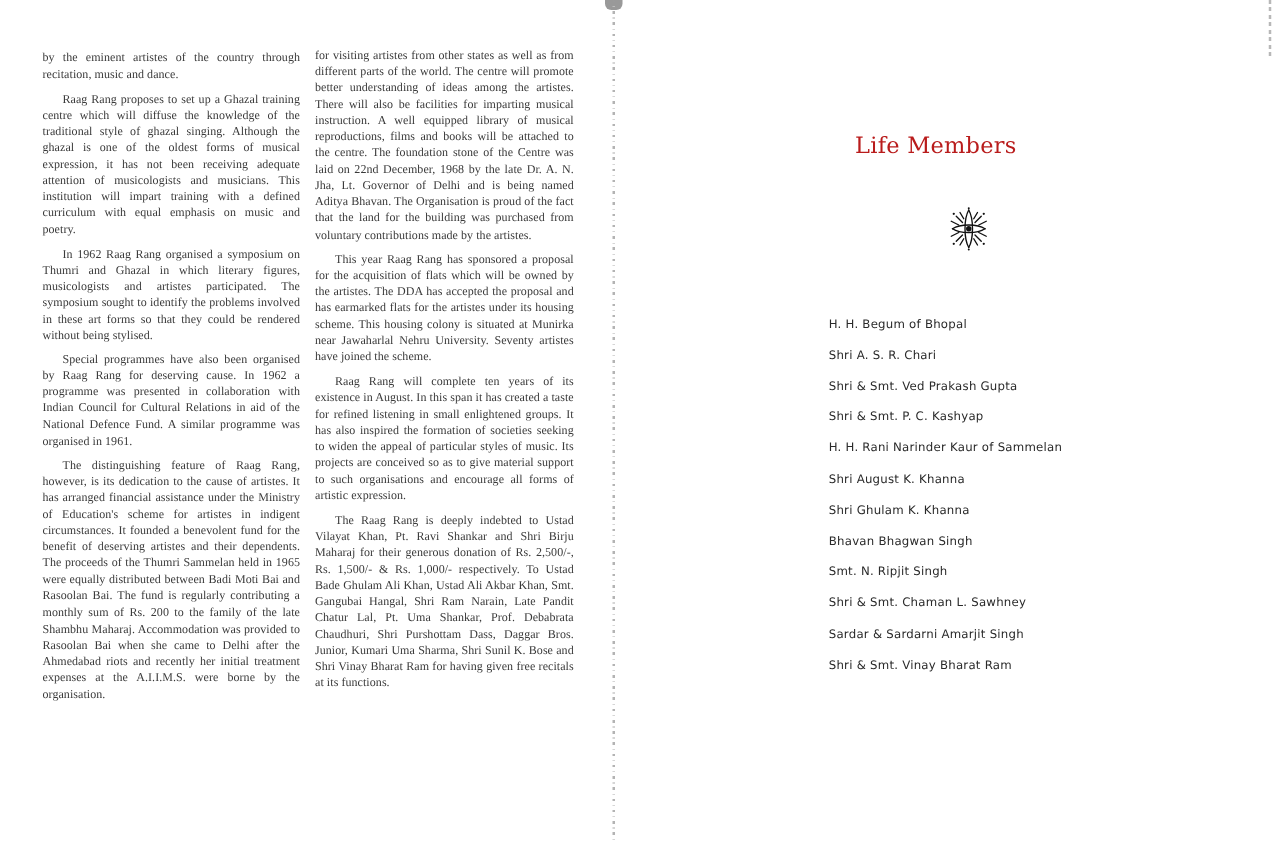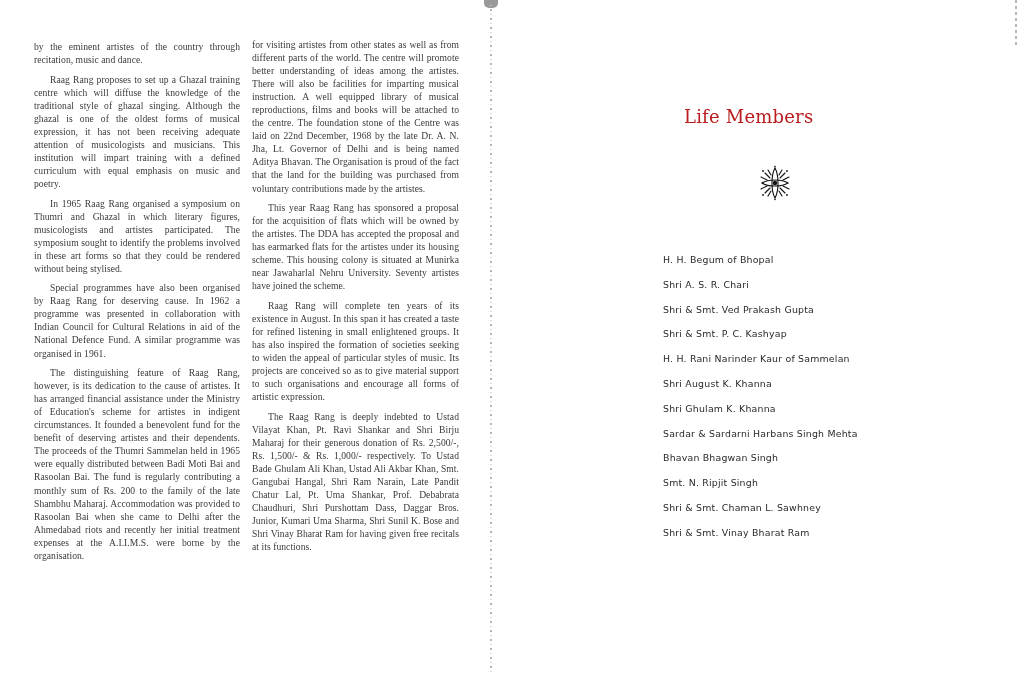--- a/index.html
+++ b/index.html
@@ -30,21 +30,21 @@
 <body>
 
 <div class="spread">
   <div class="gutter-top"></div>
   <div class="gutter"></div>
   <div class="edge-right"></div>
 
   <div class="col col-1">
     <p class="noindent">by the eminent artistes of the country through recitation, music and dance.</p>
     <p>Raag Rang proposes to set up a Ghazal training centre which will diffuse the knowledge of the traditional style of ghazal singing. Although the ghazal is one of the oldest forms of musical expression, it has not been receiving adequate attention of musicologists and musicians. This institution will impart training with a defined curriculum with equal emphasis on music and poetry.</p>
-    <p>In 1965 Raag Rang organised a symposium on Thumri and Ghazal in which literary figures, musicologists and artistes participated. The symposium sought to identify the problems involved in these art forms so that they could be rendered without being stylised.</p>
+    <p>In 1962 Raag Rang organised a symposium on Thumri and Ghazal in which literary figures, musicologists and artistes participated. The symposium sought to identify the problems involved in these art forms so that they could be rendered without being stylised.</p>
     <p>Special programmes have also been organised by Raag Rang for deserving cause. In 1962 a programme was presented in collaboration with Indian Council for Cultural Relations in aid of the National Defence Fund. A similar programme was organised in 1961.</p>
     <p>The distinguishing feature of Raag Rang, however, is its dedication to the cause of artistes. It has arranged financial assistance under the Ministry of Education's scheme for artistes in indigent circumstances. It founded a benevolent fund for the benefit of deserving artistes and their dependents. The proceeds of the Thumri Sammelan held in 1965 were equally distributed between Badi Moti Bai and Rasoolan Bai. The fund is regularly contributing a monthly sum of Rs. 200 to the family of the late Shambhu Maharaj. Accommodation was provided to Rasoolan Bai when she came to Delhi after the Ahmedabad riots and recently her initial treatment expenses at the A.I.I.M.S. were borne by the organisation.</p>
   </div>
 
   <div class="col col-2">
     <p class="noindent">for visiting artistes from other states as well as from different parts of the world. The centre will promote better understanding of ideas among the artistes. There will also be facilities for imparting musical instruction. A well equipped library of musical reproductions, films and books will be attached to the centre. The foundation stone of the Centre was laid on 22nd December, 1968 by the late Dr. A. N. Jha, Lt. Governor of Delhi and is being named Aditya Bhavan. The Organisation is proud of the fact that the land for the building was purchased from voluntary contributions made by the artistes.</p>
     <p>This year Raag Rang has sponsored a proposal for the acquisition of flats which will be owned by the artistes. The DDA has accepted the proposal and has earmarked flats for the artistes under its housing scheme. This housing colony is situated at Munirka near Jawaharlal Nehru University. Seventy artistes have joined the scheme.</p>
     <p>Raag Rang will complete ten years of its existence in August. In this span it has created a taste for refined listening in small enlightened groups. It has also inspired the formation of societies seeking to widen the appeal of particular styles of music. Its projects are conceived so as to give material support to such organisations and encourage all forms of artistic expression.</p>
     <p>The Raag Rang is deeply indebted to Ustad Vilayat Khan, Pt. Ravi Shankar and Shri Birju Maharaj for their generous donation of Rs. 2,500/-, Rs. 1,500/- &amp; Rs. 1,000/- respectively. To Ustad Bade Ghulam Ali Khan, Ustad Ali Akbar Khan, Smt. Gangubai Hangal, Shri Ram Narain, Late Pandit Chatur Lal, Pt. Uma Shankar, Prof. Debabrata Chaudhuri, Shri Purshottam Dass, Daggar Bros. Junior, Kumari Uma Sharma, Shri Sunil K. Bose and Shri Vinay Bharat Ram for having given free recitals at its functions.</p>
   </div>
@@ -73,19 +73,19 @@
   </svg>
 
   <ul class="members">
     <li>H. H. Begum of Bhopal</li>
     <li>Shri A. S. R. Chari</li>
     <li>Shri &amp; Smt. Ved Prakash Gupta</li>
     <li>Shri &amp; Smt. P. C. Kashyap</li>
     <li>H. H. Rani Narinder Kaur of Sammelan</li>
     <li>Shri August K. Khanna</li>
     <li>Shri Ghulam K. Khanna</li>
-    <li>Sardar &amp; Sardarni Harbans Singh Mehta</li>
     <li>Bhavan Bhagwan Singh</li>
     <li>Smt. N. Ripjit Singh</li>
     <li>Shri &amp; Smt. Chaman L. Sawhney</li>
+    <li>Sardar &amp; Sardarni Amarjit Singh</li>
     <li>Shri &amp; Smt. Vinay Bharat Ram</li>
   </ul>
 </div>
 
 </body></html>

